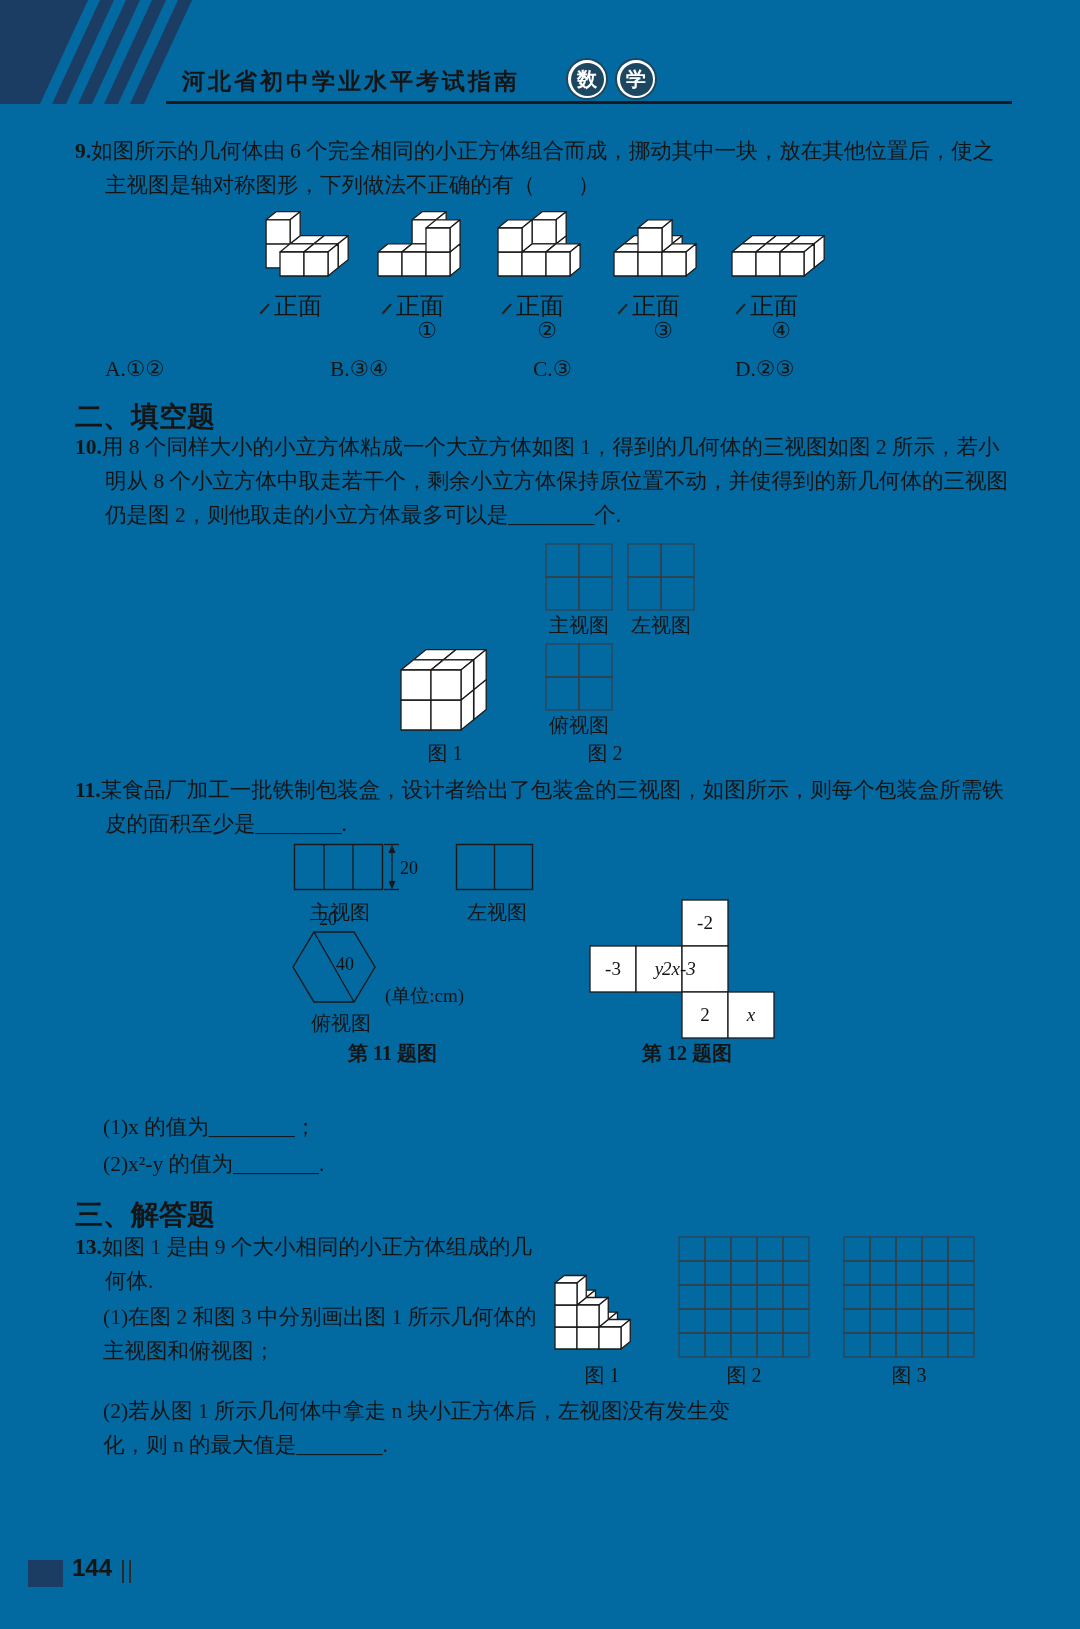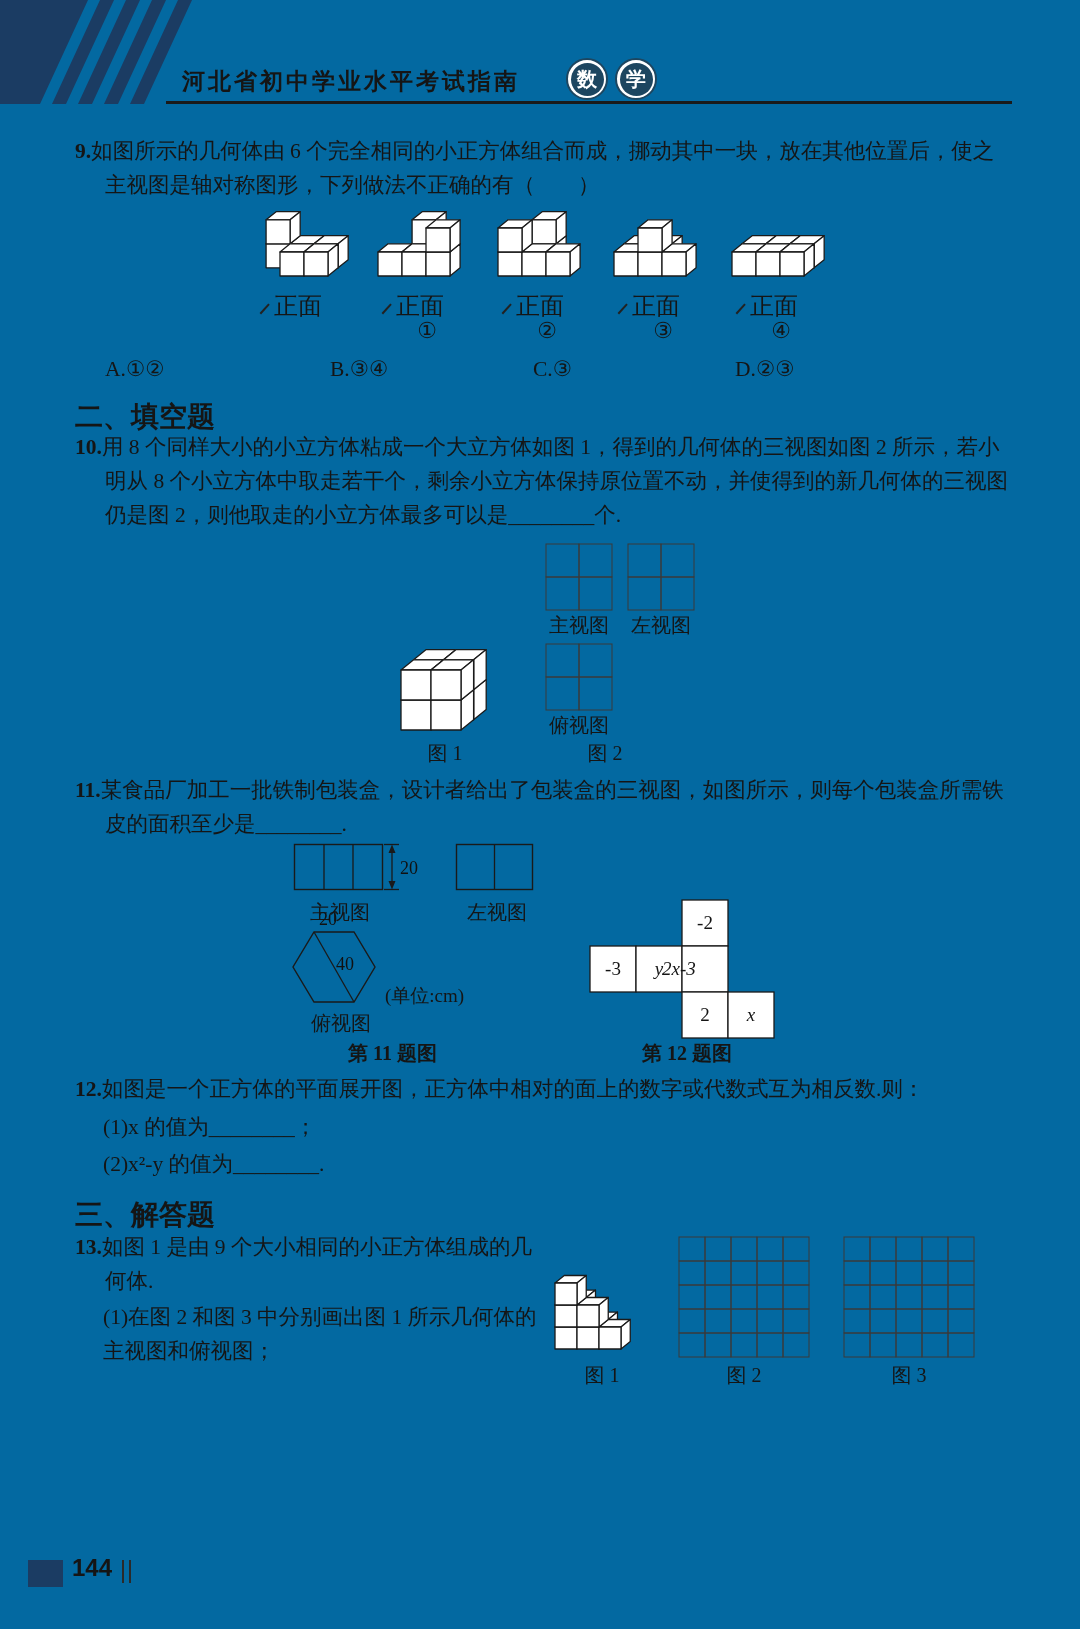--- a/index.html
+++ b/index.html
@@ -285,28 +285,28 @@
       <rect x="140" y="94" width="46" height="46" fill="#fff" stroke="#1a1a1a" stroke-width="1.3"></rect>
     </svg>
   <div class="netlabel" style="left:682px;top:900px">-2</div>
   <div class="netlabel" style="left:590px;top:946px">-3</div>
   <div class="netlabel it" style="left:636px;top:946px">y</div>
   <div class="netlabel it" style="left:656px;top:946px">2x-3</div>
   <div class="netlabel" style="left:682px;top:992px">2</div>
   <div class="netlabel it" style="left:728px;top:992px">x</div>
   <div class="caption" style="left:642px;top:1040px">第 12 题图</div>
 
-  <p class="q" style="left:75px;top:1072px;width:940px"><b class="qnum">12.</b><span>如图是一个正方体的平面展开图，正方体中相对的面上的数字或代数式互为相反数.则：</span></p>
   <div class="sub" style="left:103px;top:1110px">(1)x 的值为________；</div>
   <div class="sub" style="left:103px;top:1147px">(2)x²-y 的值为________.</div>
 
   <div class="sec" style="left:75px;top:1196px">三、解答题</div>
 
   <p class="q" style="left:75px;top:1230px;width:470px"><b class="qnum">13.</b><span>如图 1 是由 9 个大小相同的小正方体组成的几何体.</span></p>
   <div class="sub" style="left:103px;top:1300px;width:445px">(1)在图 2 和图 3 中分别画出图 1 所示几何体的主视图和俯视图；</div>
+  <div class="sub" style="left:103px;top:1394px;width:640px">(2)若从图 1 所示几何体中拿走 n 块小正方体后，左视图没有发生变化，则 n 的最大值是________.</div>
 
   <svg class="dsvg" style="left:552px;top:1253px" width="100" height="100">
       <polygon points="12.24,66.52 21.48,59.03999999999999 43.480000000000004,59.03999999999999 34.24,66.52" fill="#fff" stroke="#1a1a1a" stroke-width="1.3" stroke-linejoin="round"></polygon>
       <polygon points="34.24,66.52 43.480000000000004,59.03999999999999 43.480000000000004,81.03999999999999 34.24,88.52" fill="#fff" stroke="#1a1a1a" stroke-width="1.3" stroke-linejoin="round"></polygon>
       <polygon points="12.24,66.52 34.24,66.52 34.24,88.52 12.24,88.52" fill="#fff" stroke="#1a1a1a" stroke-width="1.3" stroke-linejoin="round"></polygon>
       <polygon points="34.24,66.52 43.480000000000004,59.03999999999999 65.48,59.03999999999999 56.24,66.52" fill="#fff" stroke="#1a1a1a" stroke-width="1.3" stroke-linejoin="round"></polygon>
       <polygon points="56.24,66.52 65.48,59.03999999999999 65.48,81.03999999999999 56.24,88.52" fill="#fff" stroke="#1a1a1a" stroke-width="1.3" stroke-linejoin="round"></polygon>
       <polygon points="34.24,66.52 56.24,66.52 56.24,88.52 34.24,88.52" fill="#fff" stroke="#1a1a1a" stroke-width="1.3" stroke-linejoin="round"></polygon>
       <polygon points="12.24,44.519999999999996 21.48,37.03999999999999 43.480000000000004,37.03999999999999 34.24,44.519999999999996" fill="#fff" stroke="#1a1a1a" stroke-width="1.3" stroke-linejoin="round"></polygon>
       <polygon points="34.24,44.519999999999996 43.480000000000004,37.03999999999999 43.480000000000004,59.03999999999999 34.24,66.52" fill="#fff" stroke="#1a1a1a" stroke-width="1.3" stroke-linejoin="round"></polygon>

